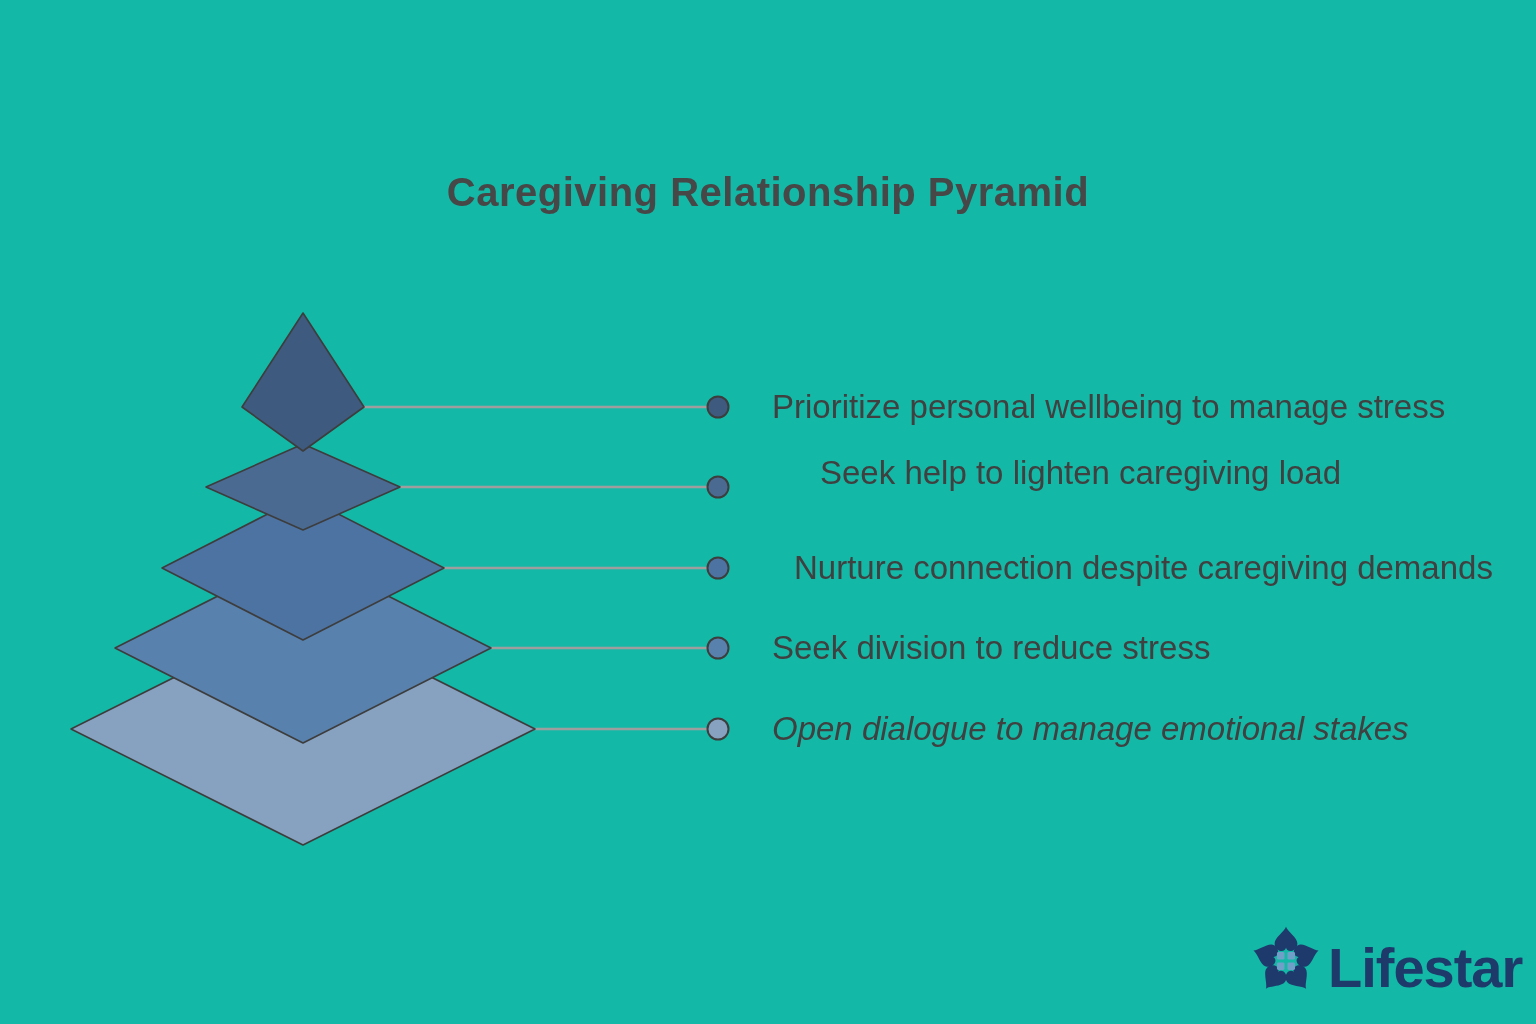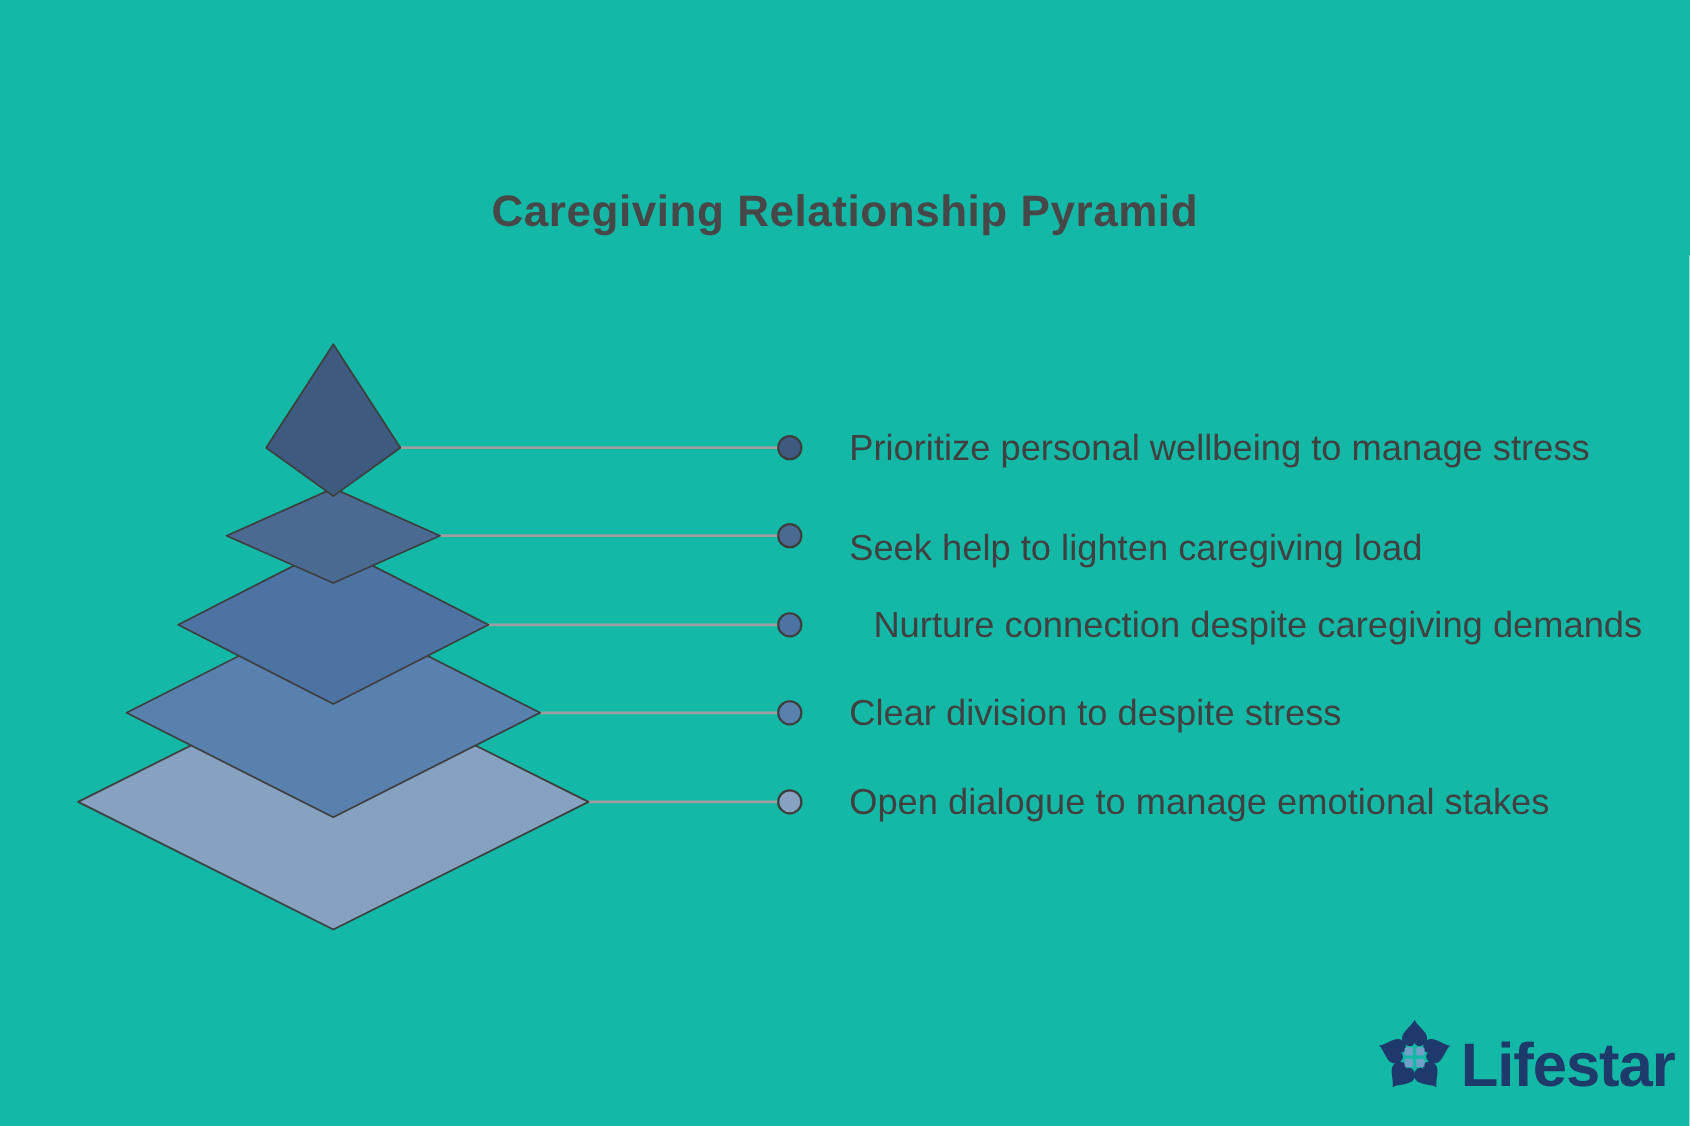--- a/index.html
+++ b/index.html
@@ -35,24 +35,24 @@
     position: absolute;
     left: 772px;
     height: 44px;
     display: flex;
     align-items: center;
     font-size: 33px;
     color: #404040;
     white-space: nowrap;
   }
   .row-label.r0 { top: 385px; text-align: right; }
-  .row-label.r1 { top: 476px; }
+  .row-label.r1 { top: 451px; margin-left: 48px; }
   .row-label.r2 { top: 546px; margin-left: 22px; }
   .row-label.r3 { top: 626px; }
-  .row-label.r4 { top: 707px; }
+  .row-label.r4 { top: 707px; font-style: italic; }
   .logo {
     position: absolute;
     left: 1248px;
     top: 922px;
     display: flex;
     align-items: flex-end;
   }
   .logo-text {
     font-size: 56px;
     font-weight: bold;
@@ -91,21 +91,21 @@
       <circle cx="718" cy="487" r="10.5" fill="#4a6a92"></circle>
       <circle cx="718" cy="568" r="10.5" fill="#4d73a3"></circle>
       <circle cx="718" cy="648" r="10.5" fill="#5881ae"></circle>
       <circle cx="718" cy="729" r="10.5" fill="#87a2c1"></circle>
     </g>
   </svg>
 
   <div class="row-label r0">Prioritize personal wellbeing to manage stress</div>
   <div class="row-label r1">Seek help to lighten caregiving load</div>
   <div class="row-label r2">Nurture connection despite caregiving demands</div>
-  <div class="row-label r3">Clear division to despite stress</div>
+  <div class="row-label r3">Seek division to reduce stress</div>
   <div class="row-label r4">Open dialogue to manage emotional stakes</div>
 
   <div class="logo">
     <svg width="76" height="78" viewBox="-40 -40 80 80">
       <g fill="#1e3a6d">
         <g transform="rotate(0)   translate(0,-23) rotate(180)">
             <path d="M0,13 C-1.5,8 -12,1.5 -12,-4.5 C-12,-10 -7.5,-12.5 -4.5,-12.5 C-2,-12.5 -0.5,-11 0,-9 C0.5,-11 2,-12.5 4.5,-12.5 C7.5,-12.5 12,-10 12,-4.5 C12,1.5 1.5,8 0,13 Z"></path>
           </g>
         <g transform="rotate(72)  translate(0,-23) rotate(180)">
             <path d="M0,13 C-1.5,8 -12,1.5 -12,-4.5 C-12,-10 -7.5,-12.5 -4.5,-12.5 C-2,-12.5 -0.5,-11 0,-9 C0.5,-11 2,-12.5 4.5,-12.5 C7.5,-12.5 12,-10 12,-4.5 C12,1.5 1.5,8 0,13 Z"></path>

